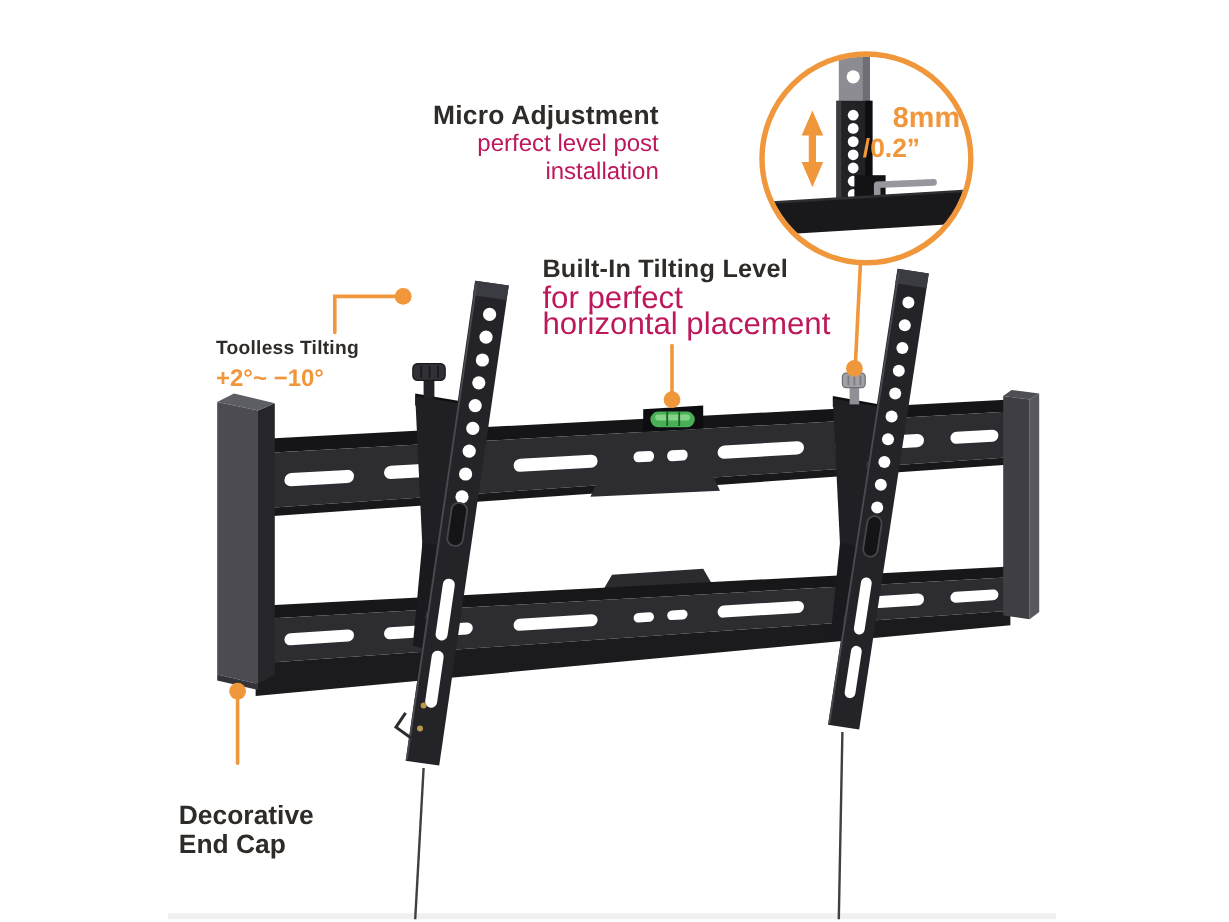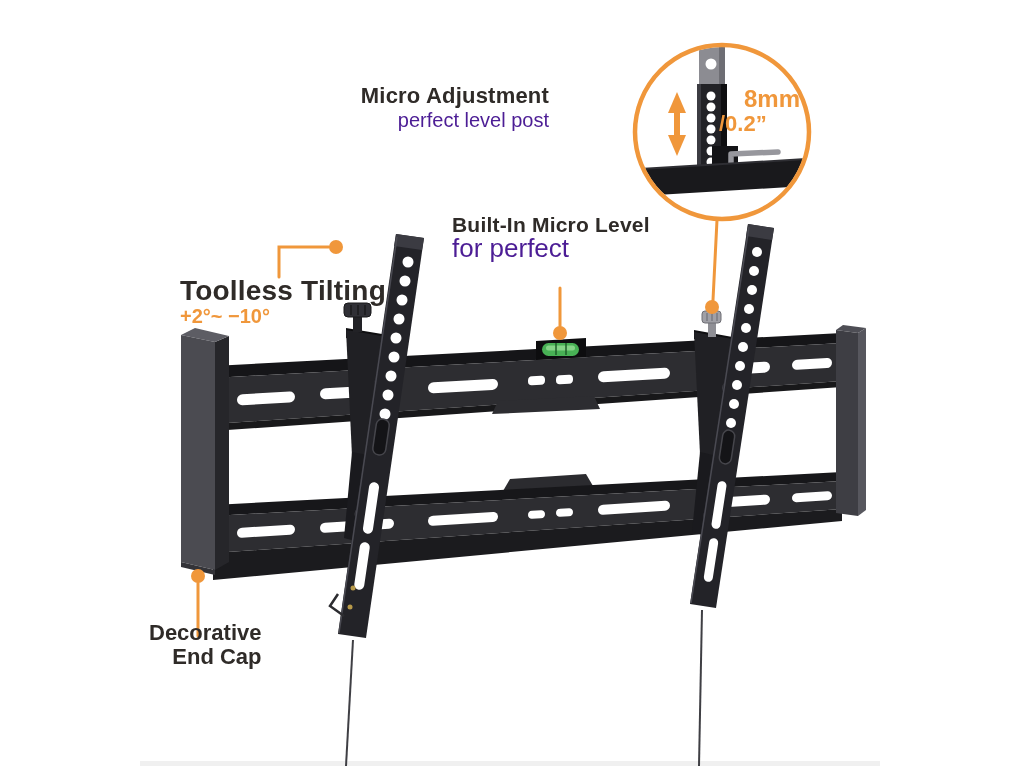--- a/index.html
+++ b/index.html
@@ -3,31 +3,31 @@
 <meta charset="utf-8">
 <style>
   html,body{margin:0;padding:0;background:#ffffff;}
   .stage{
     position:relative;width:955px;height:768px;background:#ffffff;overflow:hidden;
     font-family:"Liberation Sans","DejaVu Sans",sans-serif;
   }
   .stage svg{position:absolute;left:0;top:0;}
   .callout{position:absolute;z-index:5;}
   .callout .title{font-weight:700;color:#2F2B28;}
-  .callout .line{color:#4c1d95;}
+  .callout .line{color:#be185d;}
   .co-micro{right:406px;top:83px;text-align:right;}
   .co-micro .title{font-size:22px;line-height:26px;letter-spacing:.2px;}
   .co-micro .line{font-size:20px;line-height:23px;}
   .co-bubble{left:452px;top:212px;}
   .co-bubble .title{font-size:21px;line-height:26px;letter-spacing:.2px;}
   .co-bubble .line{font-size:26px;line-height:21px;}
   .co-tilt{left:180px;top:277px;}
-  .co-tilt .title{font-size:28px;line-height:27px;letter-spacing:.2px;text-align:right;}
+  .co-tilt .title{font-size:16px;line-height:27px;letter-spacing:.2px;text-align:right;}
   .co-tilt .range{font-weight:700;font-size:20px;line-height:24px;color:var(--accent,#F0973B);}
-  .co-endcap{left:149px;top:621px;text-align:right;}
+  .co-endcap{left:149px;top:668px;}
   .co-endcap .title{font-size:22px;line-height:24px;}
   .inset-text{position:absolute;z-index:6;font-weight:700;color:var(--accent,#F0973B);}
   .inset-mm{left:744px;top:85px;font-size:24px;}
   .inset-in{left:719px;top:111px;font-size:22px;}
   .accent-stroke{stroke:var(--accent,#F0973B);}
   .accent-fill{fill:var(--accent,#F0973B);}
 </style>
 </head>
 <body>
 
@@ -244,25 +244,27 @@
           <polygon points="668,135 686,135 677,156" class="accent-fill"></polygon>
         </g>
       </g>
       <circle cx="722" cy="132" r="87" fill="none" class="accent-stroke" stroke-width="4.5"></circle>
     </g>
   </svg>
 
   <div class="callout co-micro">
     <div class="title">Micro Adjustment</div>
     <div class="line">perfect level post</div>
+    <div class="line">installation</div>
   </div>
 
   <div class="callout co-bubble">
-    <div class="title">Built-In Micro Level</div>
+    <div class="title">Built-In Tilting Level</div>
     <div class="line">for perfect</div>
+    <div class="line">horizontal placement</div>
   </div>
 
   <div class="callout co-tilt">
     <div class="title">Toolless Tilting</div>
     <div class="range">+2°~ −10°</div>
   </div>
 
   <div class="callout co-endcap">
     <div class="title">Decorative</div>
     <div class="title">End Cap</div>

